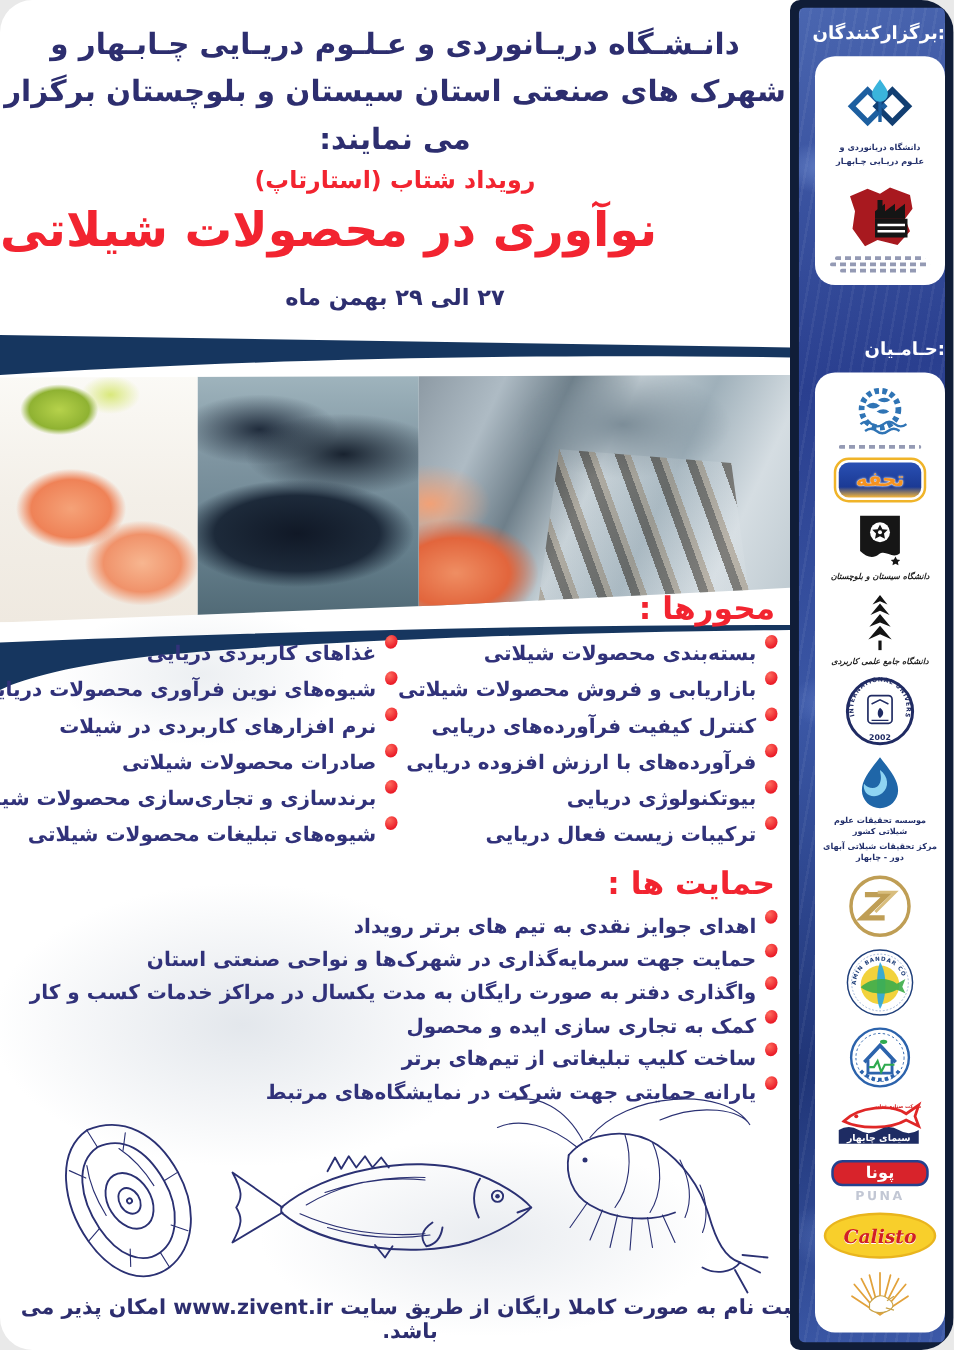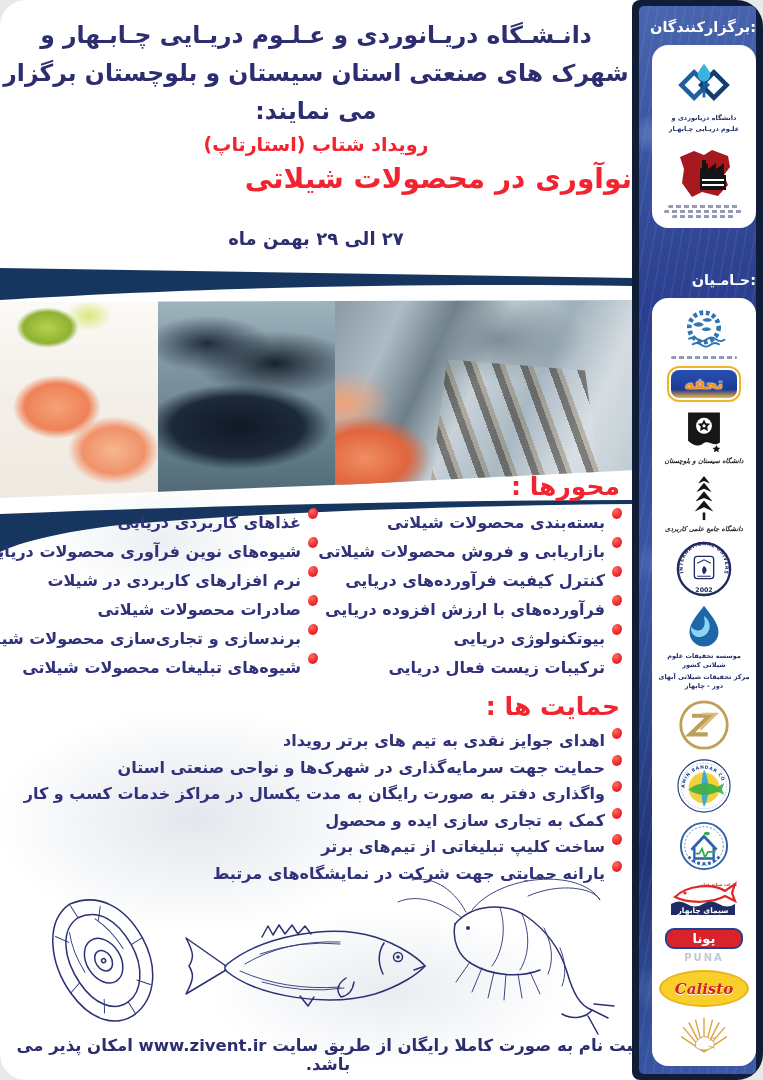--- a/index.html
+++ b/index.html
@@ -12,22 +12,22 @@
   .ghost2{top:880px;left:160px;width:460px;height:220px;
           background:radial-gradient(55% 50% at 50% 50%,#e9ecf0 0%,rgba(233,236,240,0) 72%);}
   .ghost3{top:460px;left:10px;width:300px;height:160px;
           background:radial-gradient(55% 50% at 50% 50%,#eceff2 0%,rgba(236,239,242,0) 70%);}
   
   .main{position:absolute;top:0;left:0;width:632px;height:1080px;}
   .header{position:absolute;top:16px;left:0;width:100%;text-align:center;color:#2d2e6f;}
   .hline{font-size:23.5px;font-weight:bold;line-height:1.62;}
   .event-type{position:absolute;top:133px;left:0;width:100%;text-align:center;
               color:#f22430;font-size:19px;font-weight:bold;}
-  .big-title{position:absolute;top:162px;left:0;width:100%;text-align:right;
-             color:#f22430;font-size:28px;font-weight:800;}
+  .big-title{position:absolute;top:162px;left:0;width:100%;text-align:left;
+             color:#f22430;font-size:38px;font-weight:800;}
   .date-line{position:absolute;top:228px;left:0;width:100%;text-align:center;
              color:#2d2e6f;font-size:18px;font-weight:bold;}
   
   .photoband{position:absolute;top:260px;left:0;width:632px;height:300px;}
   .swoosh{position:absolute;left:0;width:632px;}
   .photos{position:absolute;top:40px;left:0;width:632px;height:198px;display:flex;
           clip-path:polygon(0 1%,100% 0,100% 86%,56% 93%,0 100%);}
   .photo{height:100%;}
   .photo1{width:47%;background:
     radial-gradient(95px 62px at 10% 80%,#ef8e63 0%,#e2653c 45%,rgba(226,101,60,0) 70%),

